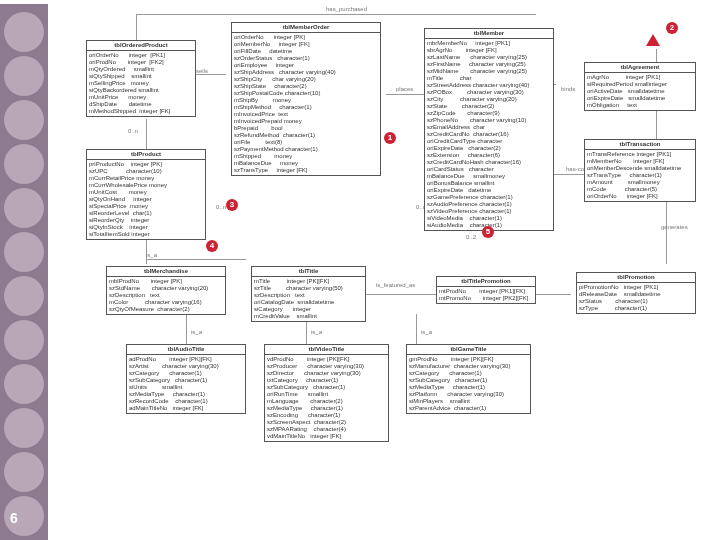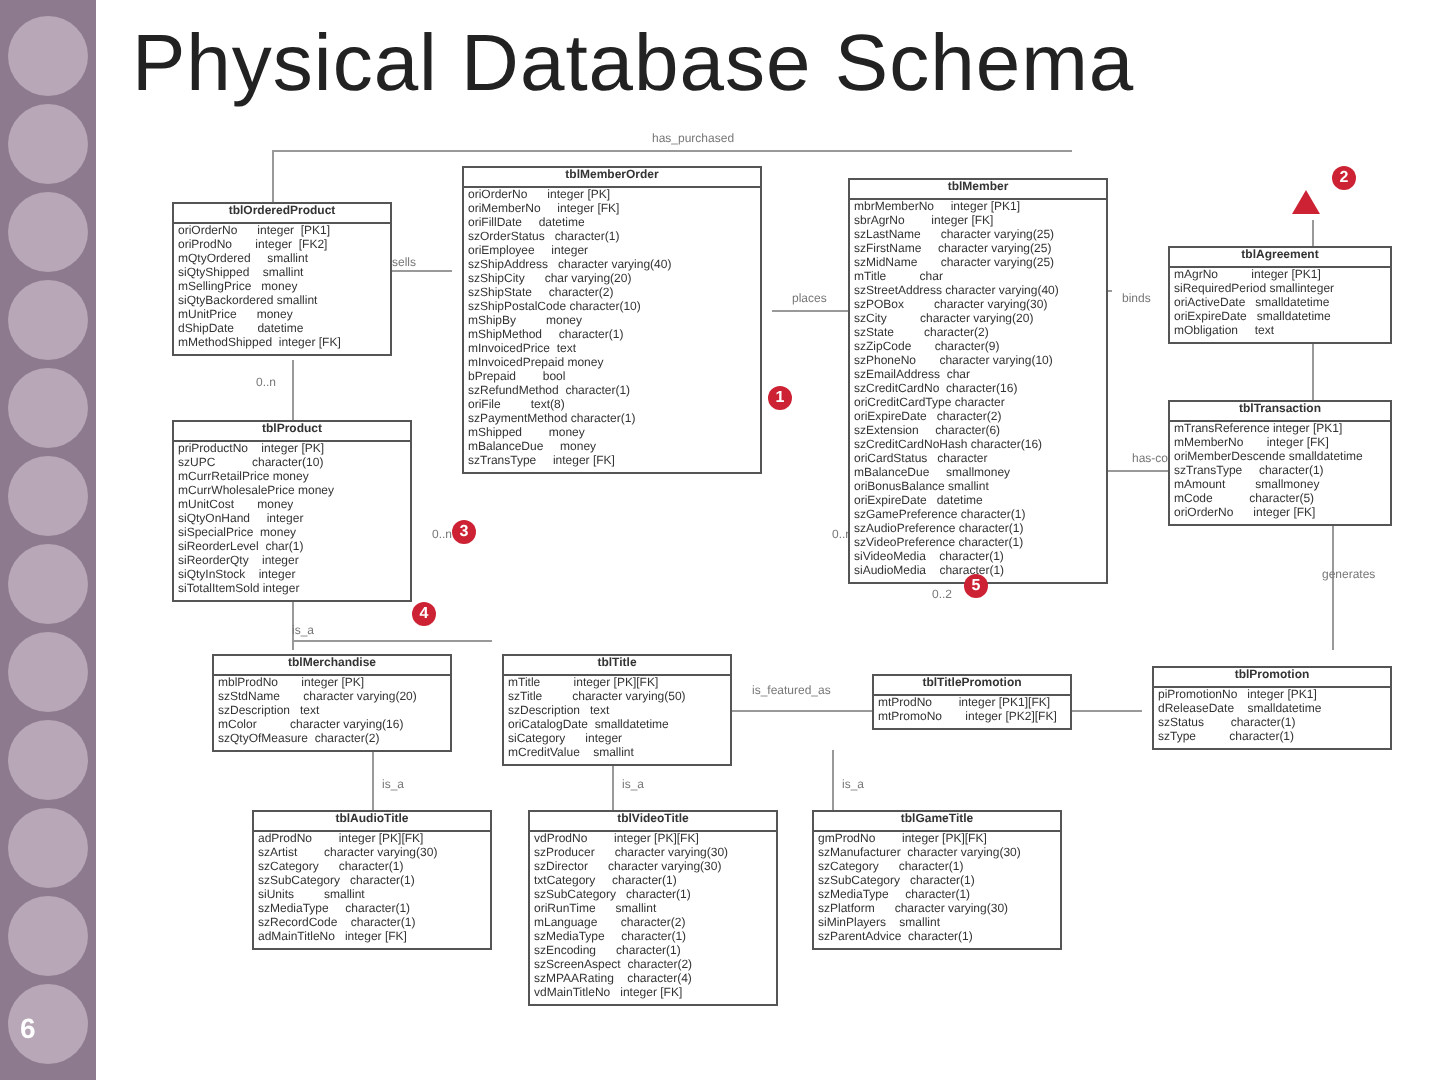--- a/index.html
+++ b/index.html
@@ -77,21 +77,20 @@
     <div class="dot"></div>
     <div class="dot"></div>
     <div class="dot"></div>
     <div class="dot"></div>
     <div class="dot"></div>
     <div class="dot"></div>
     <div class="dot"></div>
     <div class="dot"></div>
   </div>
 
-  <div class="title">Physical Database Schema</div>
 
   <div class="pagenum">6</div>
 
   <div class="content">
 
     <div class="ln lnh" style="left:70px; top:10px; width:400px;"></div>
     <div class="ln lnv" style="left:70px; top:10px; height:30px;"></div>
     <div class="ln lnh" style="left:120px; top:70px; width:40px;"></div>
     <div class="ln lnv" style="left:80px; top:115px; height:30px;"></div>
     <div class="ln lnh" style="left:320px; top:90px; width:40px;"></div>

